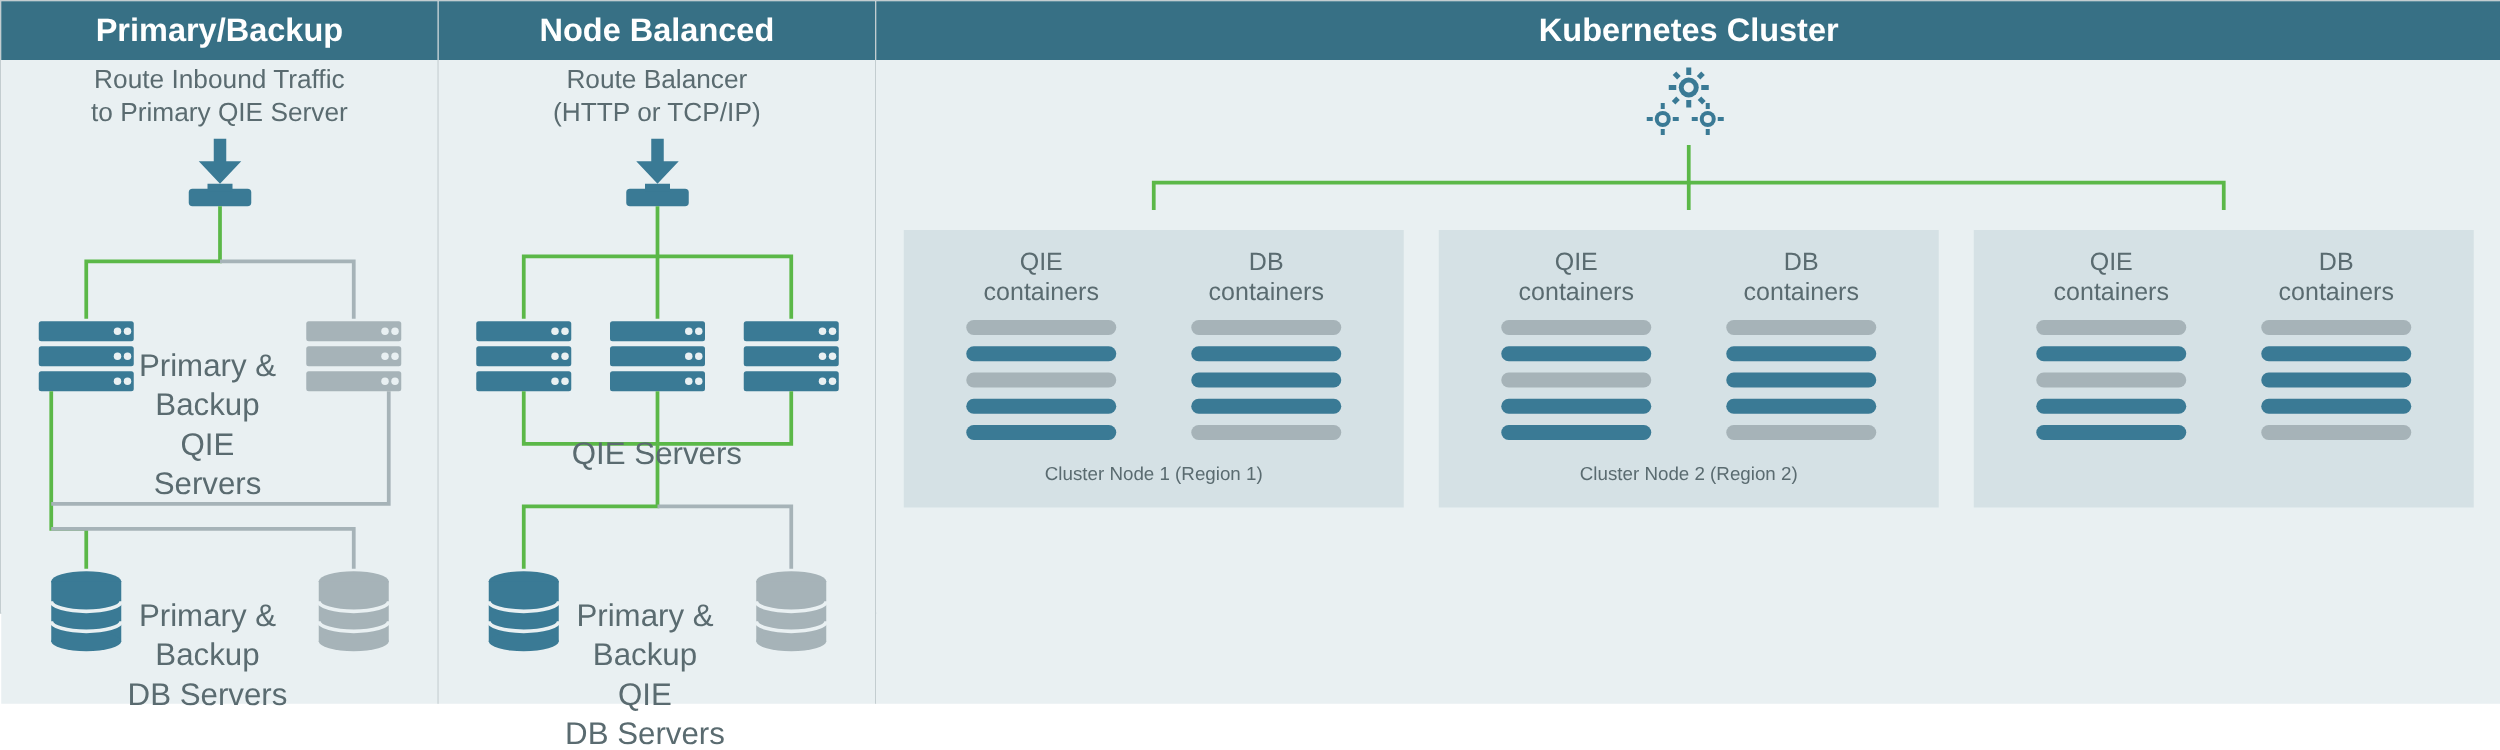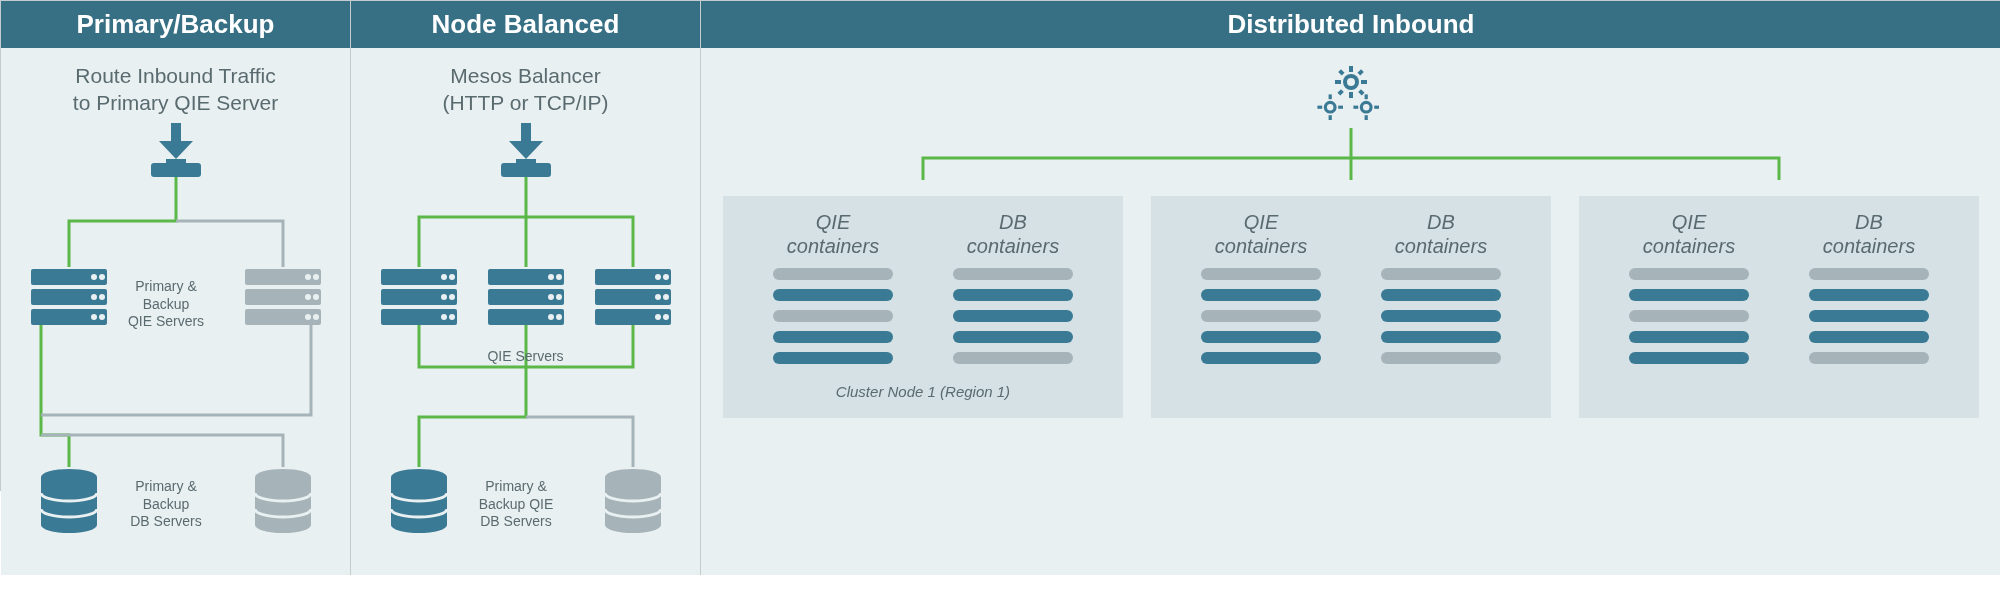--- a/index.html
+++ b/index.html
@@ -37,40 +37,39 @@
     background: var(--teal);
     color: #fff;
     font-weight: 600;
     font-size: 26px;
     text-align: center;
     padding: 8px 0;
   }
   .body {
     flex: 1;
     position: relative;
-    padding: 14px 18px 18px;
+    padding: 2px 18px 18px;
     color: var(--text);
     font-size: 21px;
     text-align: center;
   }
   .desc { line-height: 1.3; white-space: pre-line; }
   
   svg { display: block; margin: 0 auto; }
   
   .nodes {
     display: flex;
     gap: 28px;
     margin-top: 14px;
     justify-content: center;
   }
   .node {
     background: var(--panel);
     width: 400px;
     padding: 14px 20px 18px;
-    font-style: italic;
   }
   .node-cols {
     display: flex;
     gap: 60px;
     justify-content: center;
   }
   .node-col-title {
     font-size: 20px;
     line-height: 1.2;
     white-space: pre-line;
@@ -81,21 +80,21 @@
     width: 120px;
     border-radius: 6px;
     margin: 9px 0;
   }
   .node-caption {
     margin-top: 10px;
     font-size: 15px;
   }
   .mid-label {
     position: absolute;
-    font-size: 14px;
+    font-size: 25px;
     color: var(--text);
     line-height: 1.25;
   }
 </style>
 </head>
 <body>
 
 <div class="wrap">
 
   <div class="col">
@@ -171,21 +170,21 @@
 QIE Servers</div>
       <div class="mid-label" style="left:100px; top:430px; text-align:center; width:130px; white-space:pre-line;">Primary &amp;
 Backup
 DB Servers</div>
     </div>
   </div>
 
   <div class="col">
     <div class="hdr">Node Balanced</div>
     <div class="body">
-      <div class="desc">Mesos Balancer
+      <div class="desc">Route Balancer
 (HTTP or TCP/IP)</div>
 
       <svg width="314" height="440">
         <use href="#ingress" x="132" y="6"></use>
 
         <path d="M157 60 V100 H50 V150" stroke="#5bb848" stroke-width="3" fill="none"></path>
         <path d="M157 100 V150" stroke="#5bb848" stroke-width="3" fill="none"></path>
         <path d="M157 100 H264 V150" stroke="#5bb848" stroke-width="3" fill="none"></path>
         <use href="#rack-blue" x="12" y="152"></use>
         <use href="#rack-blue" x="119" y="152"></use>
@@ -201,21 +200,21 @@
       </svg>
 
       <div class="mid-label" style="left:0; right:0; top:300px;">QIE Servers</div>
       <div class="mid-label" style="left:100px; top:430px; width:130px; white-space:pre-line;">Primary &amp;
 Backup QIE
 DB Servers</div>
     </div>
   </div>
 
   <div class="col">
-    <div class="hdr">Distributed Inbound</div>
+    <div class="hdr">Kubernetes Cluster</div>
     <div class="body">
 
       <svg width="1264" height="120">
 
         <g transform="translate(600,6)" fill="#3a7a95">
           <g transform="translate(18,0)">
             <circle cx="14" cy="14" r="8" fill="#3a7a95"></circle>
             <circle cx="14" cy="14" r="4" fill="#e9f0f2"></circle>
             <g>
               <rect x="12" y="-2" width="4" height="6"></rect>
@@ -299,20 +298,21 @@
 containers</div>
               <div class="lines">
                 <div class="l" style="background:#a6b3b8"></div>
                   <div class="l" style="background:#3a7a95"></div>
                 <div class="l" style="background:#3a7a95"></div>
                   <div class="l" style="background:#3a7a95"></div>
                 <div class="l" style="background:#a6b3b8"></div>
               </div>
             </div>
           </div>
+          <div class="node-caption">Cluster Node 2 (Region 2)</div>
         </div>
 
         <div class="node">
           <div class="node-cols">
             <div>
               <div class="node-col-title">QIE
 containers</div>
               <div class="lines">
                 <div class="l" style="background:#a6b3b8"></div>
                   <div class="l" style="background:#3a7a95"></div>

